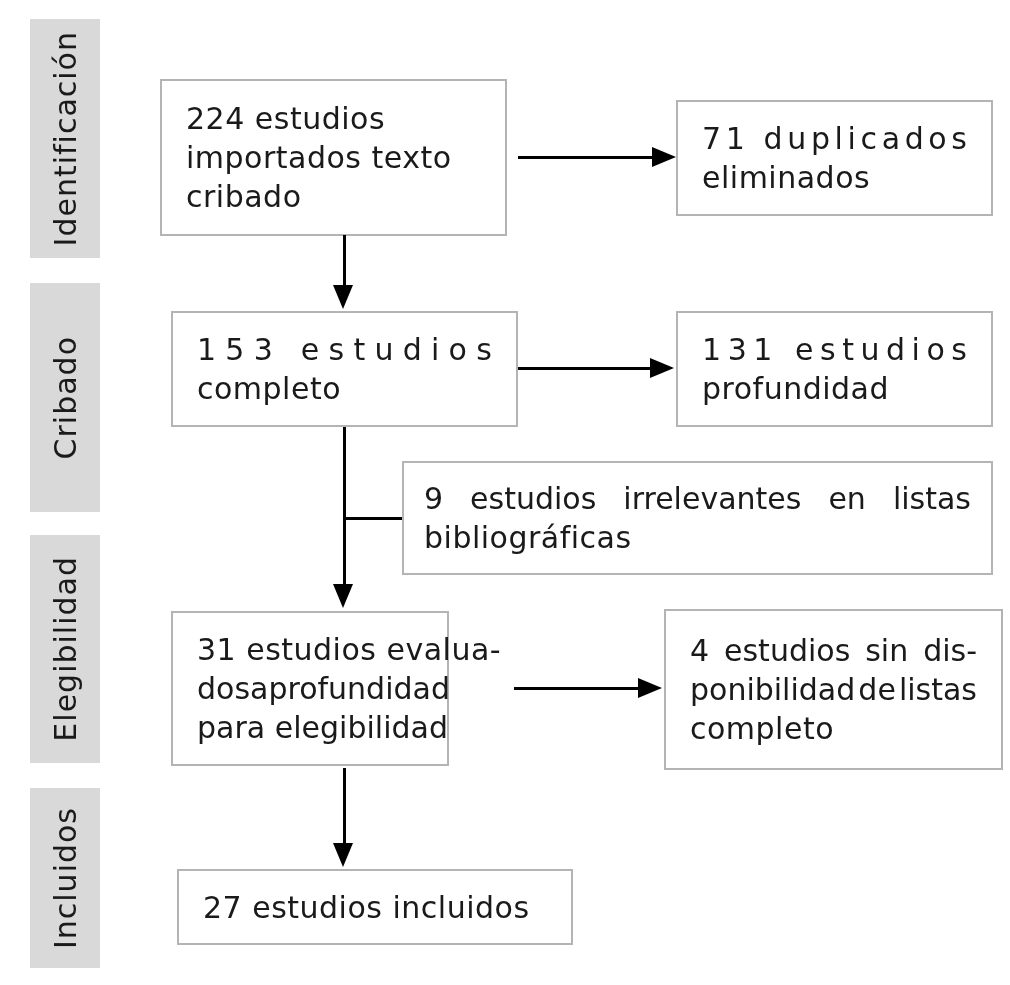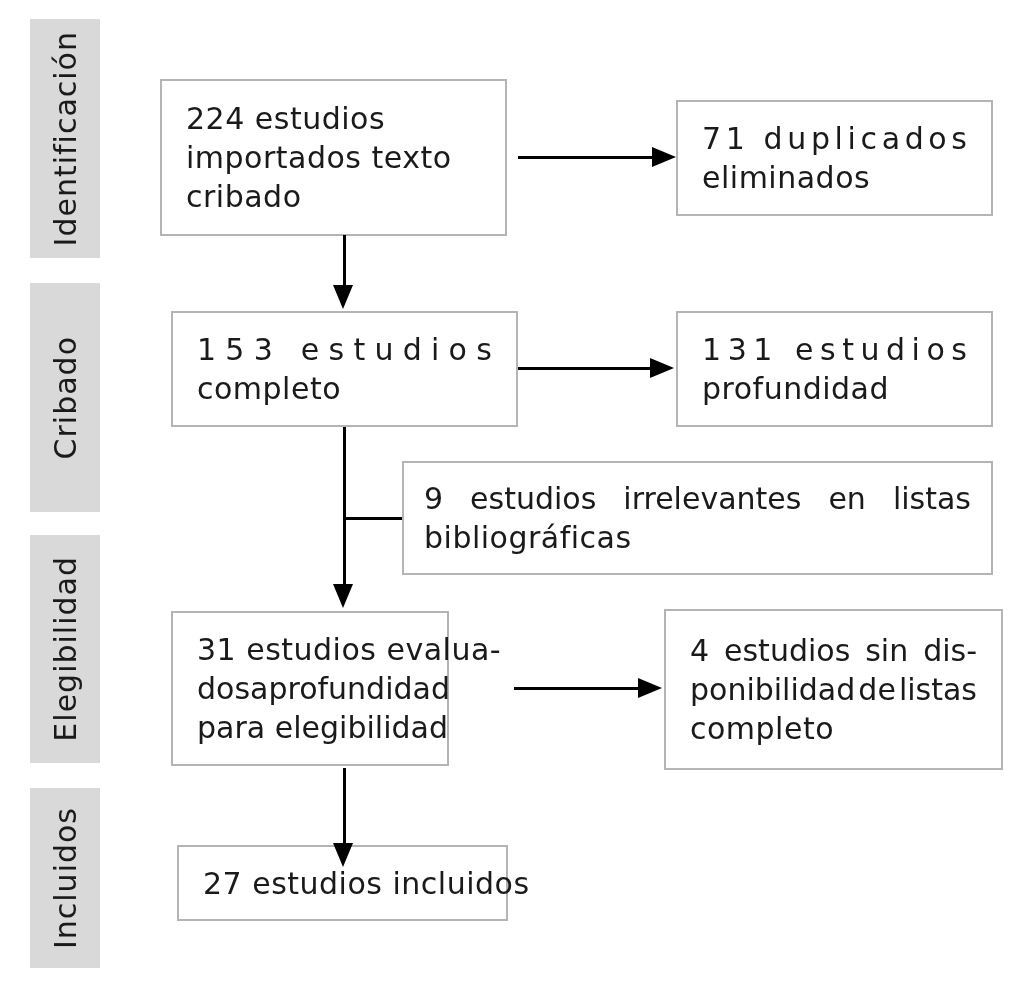--- a/index.html
+++ b/index.html
@@ -31,21 +31,21 @@
     display:flex;flex-direction:column;justify-content:center;
     padding:0 24px;font-size:30px;line-height:39px;letter-spacing:.5px;
   }
   .b1{left:160px;top:79px;width:347px;height:157px}
   .b2{left:676px;top:100px;width:317px;height:116px}
   .b3{left:171px;top:311px;width:347px;height:116px}
   .b4{left:676px;top:311px;width:317px;height:116px}
   .b5{left:402px;top:461px;width:591px;height:114px;padding:0 20px}
   .b6{left:171px;top:611px;width:278px;height:155px}
   .b7{left:664px;top:609px;width:339px;height:161px}
-  .b8{left:177px;top:845px;width:331px;height:76px}
+  .b8{left:177px;top:869px;width:396px;height:76px}
   .line{white-space:nowrap;}
   .fit-chars,.fit-words{display:flex;justify-content:space-between;letter-spacing:0;}
   
   .hline{position:absolute;height:3px;background:var(--arrow,#000);}
   .vline{position:absolute;width:3px;background:var(--arrow,#000);}
   .head-right{position:absolute;width:0;height:0;
     border-left:24px solid var(--arrow,#000);
     border-top:10px solid transparent;border-bottom:10px solid transparent;}
   .head-down{position:absolute;width:0;height:0;
     border-top:24px solid var(--arrow,#000);

